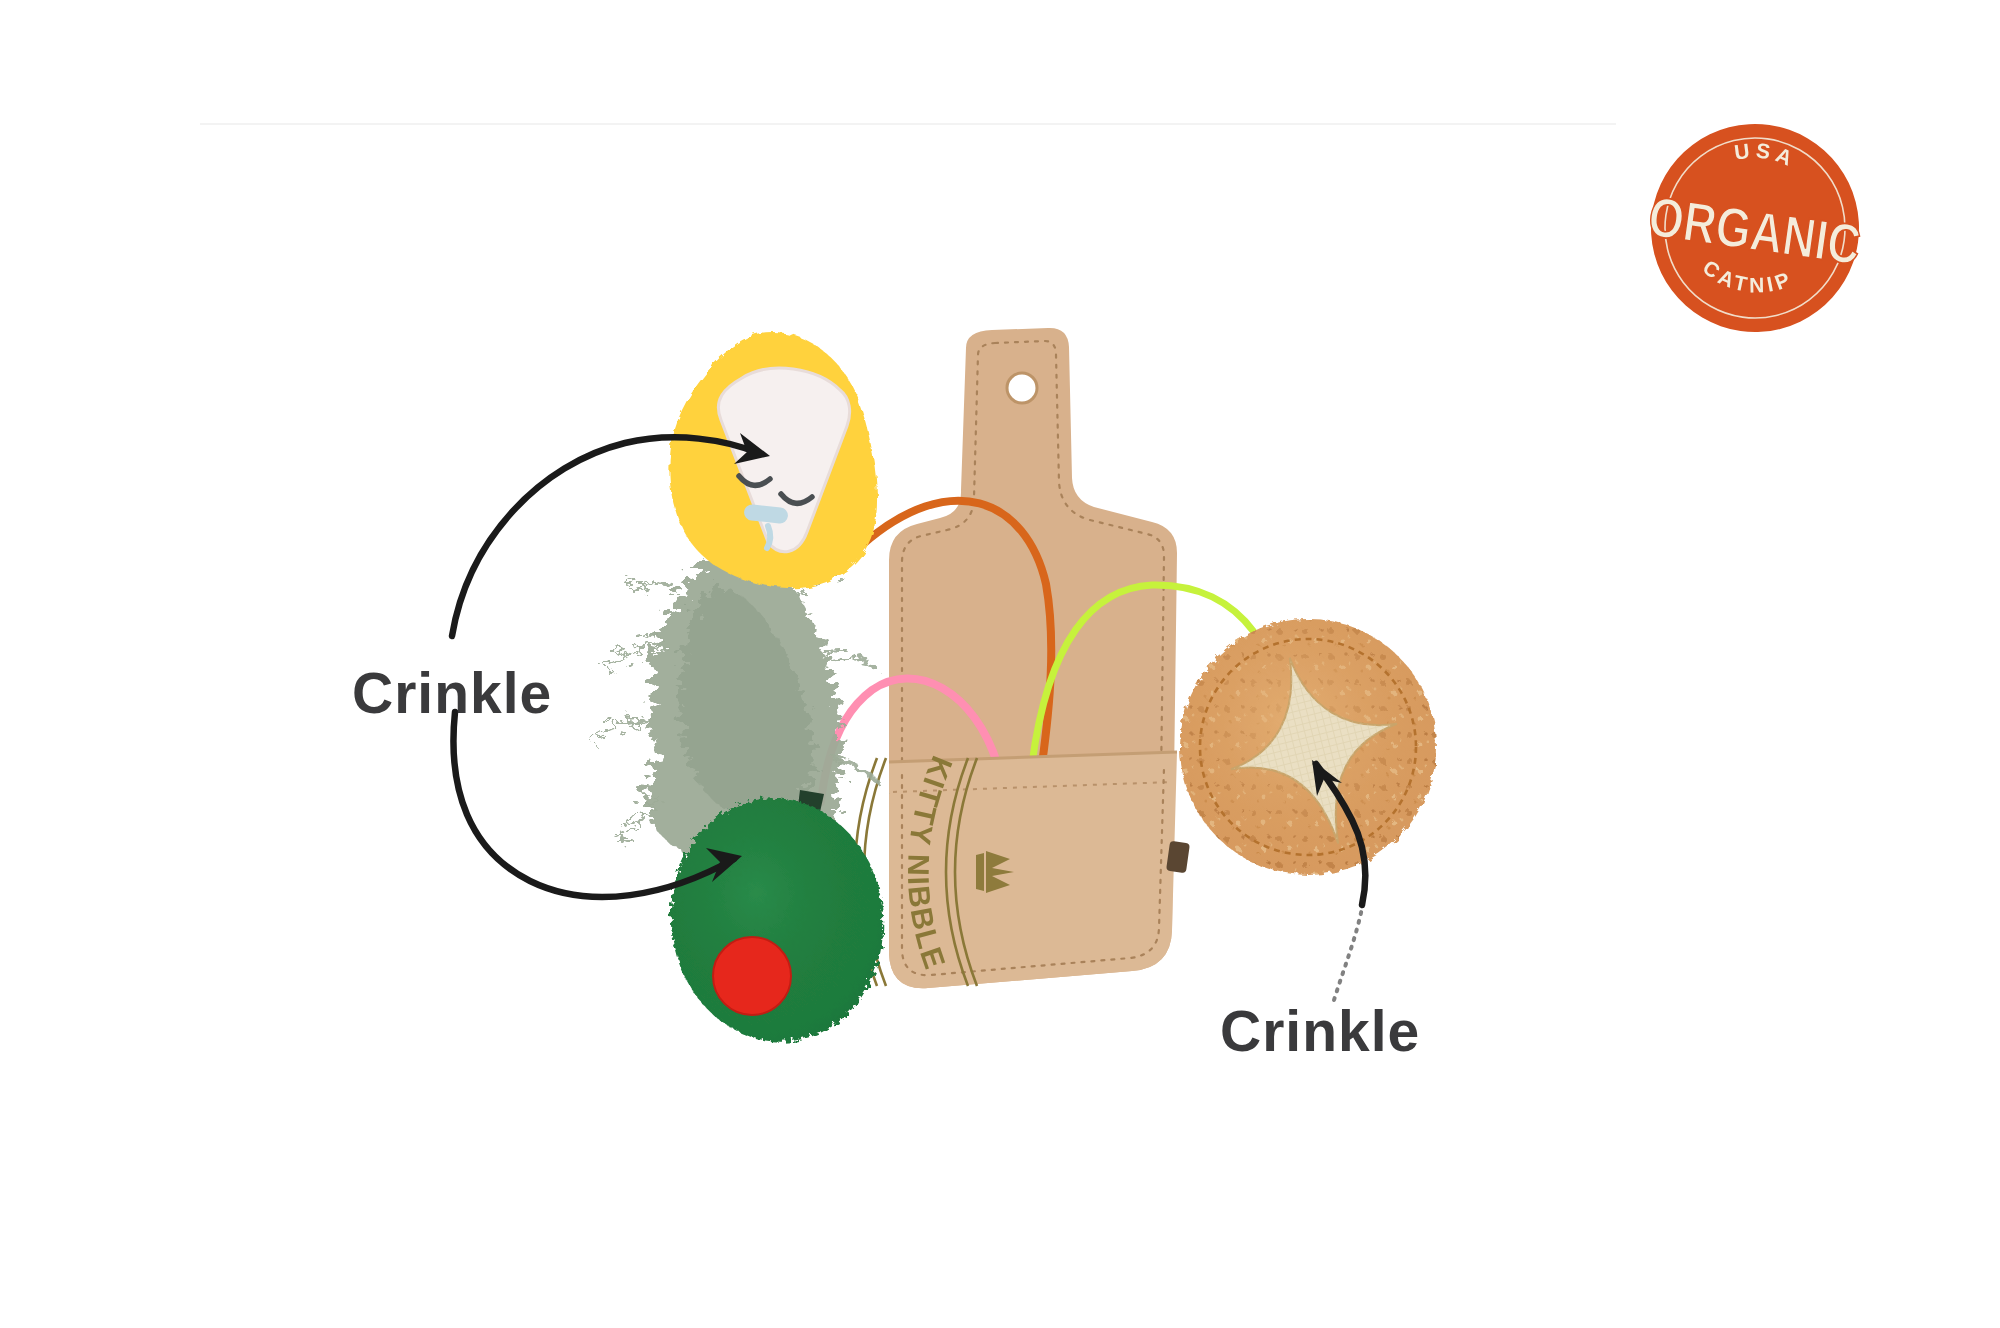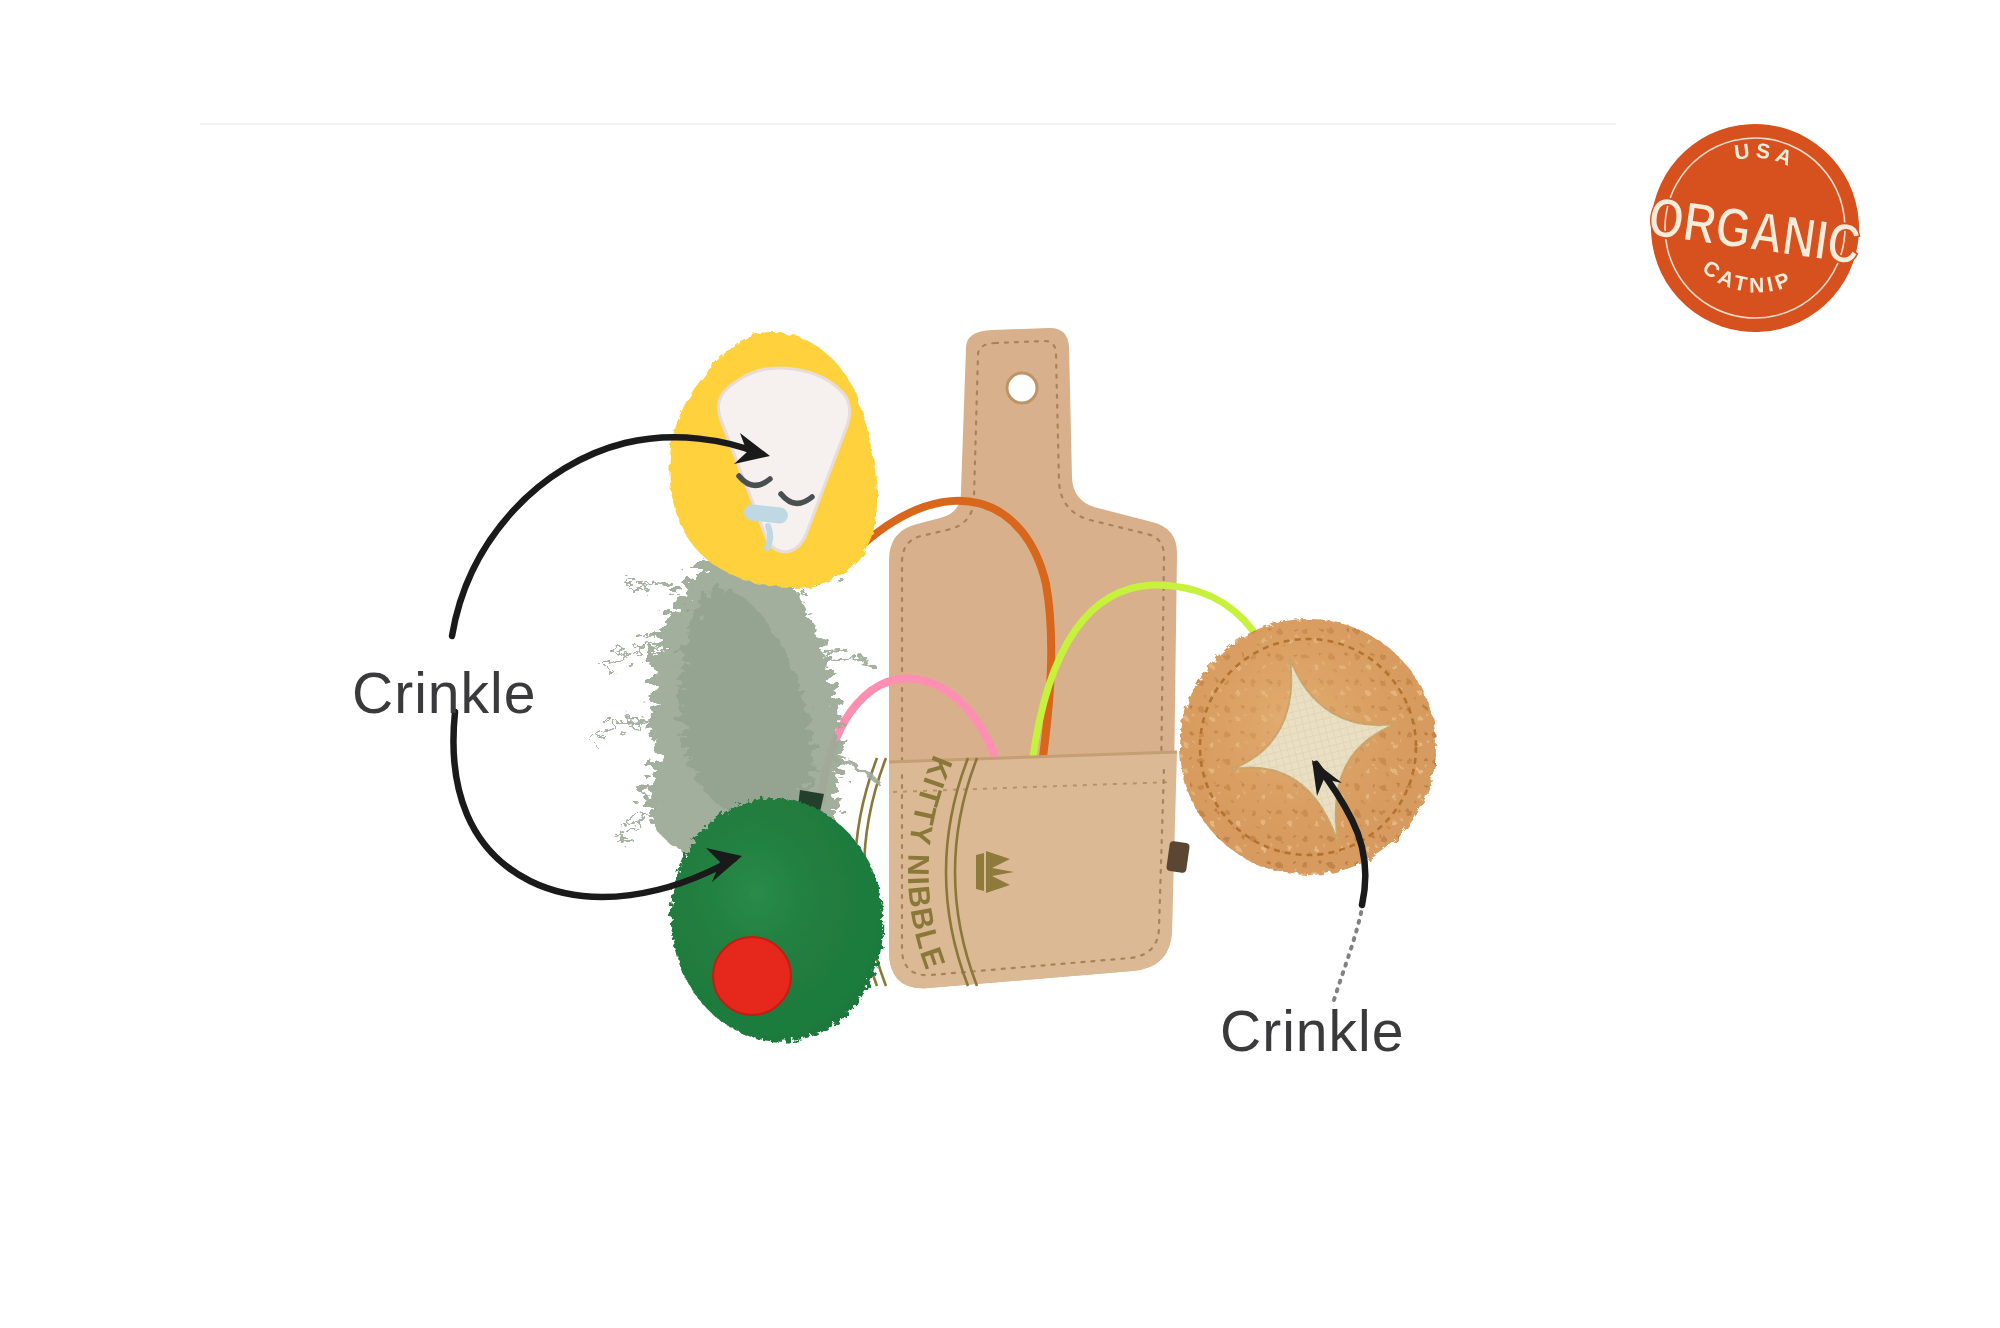--- a/index.html
+++ b/index.html
@@ -6,21 +6,21 @@
   body{
     width:2000px;height:1328px;position:relative;overflow:hidden;
     background:#ffffff;
     font-family:"Liberation Sans", sans-serif;
   }
   .stage{position:absolute;inset:0;}
   .divider{position:absolute;left:200px;top:123px;width:1416px;height:2px;background:#f3f3f3;}
   .crinkle{
     position:absolute;
     font-family:"Liberation Sans", sans-serif;
-    font-weight:400;
+    font-weight:700;
     font-size:57px;
     letter-spacing:1px;
     color:#3a3a3c;
   }
   .crinkle.left{left:352px;top:660px;}
   .crinkle.right{left:1220px;top:998px;}
   svg{position:absolute;left:0;top:0;}
   text, textPath { font-family:"Liberation Sans", sans-serif; }
 </style>
 </head>

